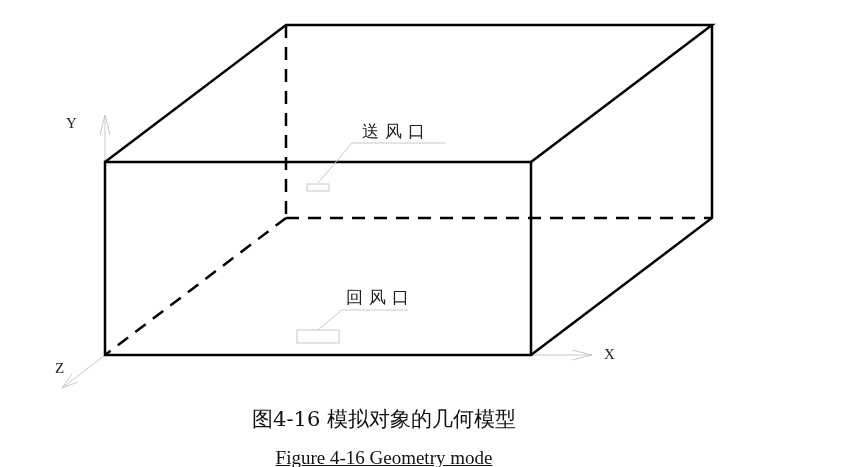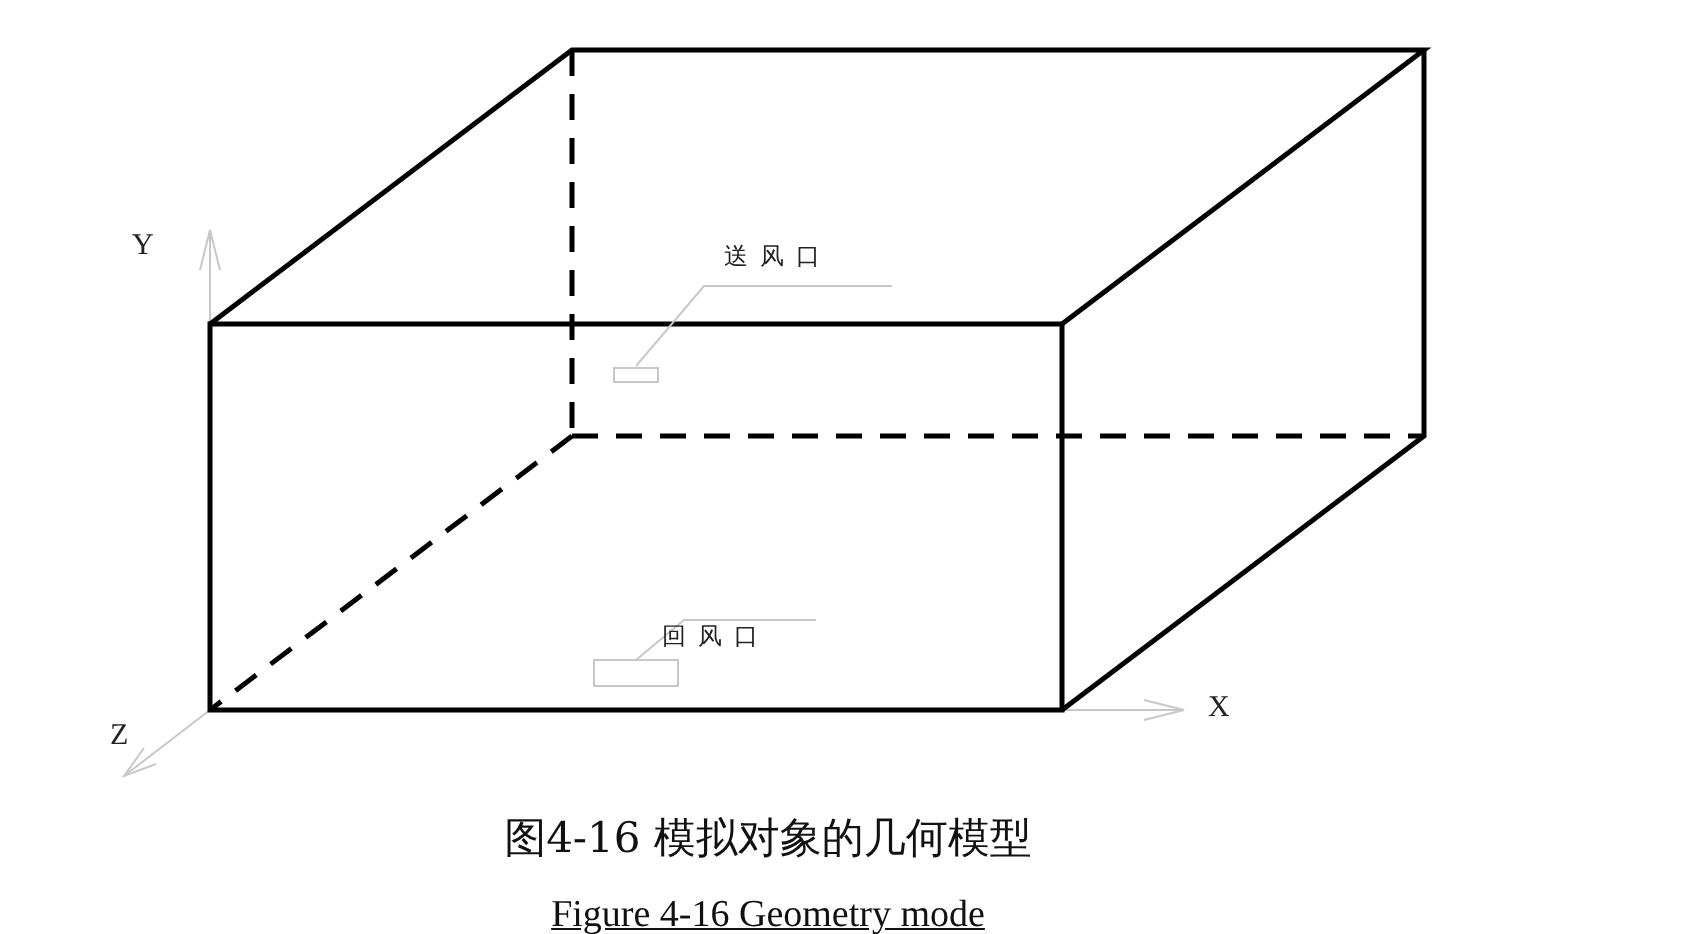--- a/index.html
+++ b/index.html
@@ -1,20 +1,20 @@
 <!DOCTYPE html>
 <html><head>
   <meta charset="utf-8">
   <style>
     html, body { margin: 0; padding: 0; background: #ffffff; }
     body { width: 848px; height: 467px; position: relative; overflow: hidden; font-family: "DejaVu Serif", serif; }
     #diagram { position: absolute; left: 0; top: 0; }
     .lbl { position: absolute; color: #222; font-family: "Liberation Serif", serif; }
     .axis-lbl { font-size: 15px; }
-    .vent-lbl { font-size: 12px; letter-spacing: 6px; font-family: "DejaVu Sans", sans-serif; }
+    .vent-lbl { font-size: 17px; letter-spacing: 6px; font-family: "DejaVu Sans", sans-serif; }
     .caption { position: absolute; left: 0; width: 768px; text-align: center; color: #111; font-family: "Liberation Serif", serif; }
     .cap-cn { top: 405px; font-size: 21px; font-family: "DejaVu Serif", serif; }
     .cap-en { top: 447px; font-size: 19px; text-decoration: underline; }
   </style>
 </head>
 <body>
 
 <svg id="diagram" width="848" height="467" viewBox="0 0 848 467" xmlns="http://www.w3.org/2000/svg">
 
   <g stroke="#c8c8c8" stroke-width="1" fill="none">
@@ -47,16 +47,16 @@
     <polyline points="318,330 342,310 408,310"></polyline>
     <rect x="297" y="330" width="42" height="13"></rect>
   </g>
 </svg>
 
 <span class="lbl axis-lbl" style="left:66px; top:115px;">Y</span>
 <span class="lbl axis-lbl" style="left:604px; top:346px;">X</span>
 <span class="lbl axis-lbl" style="left:55px; top:360px;">Z</span>
 
 <span class="lbl vent-lbl" style="left:362px; top:120px;">送风口</span>
-<span class="lbl vent-lbl" style="left:331px; top:286px;margin-top:24px;">回风口</span>
+<span class="lbl vent-lbl" style="left:346px; top:286px;">回风口</span>
 
 <div class="caption cap-cn">图4-16  模拟对象的几何模型</div>
 <div class="caption cap-en">Figure 4-16 Geometry mode</div>
 
 </body></html>

